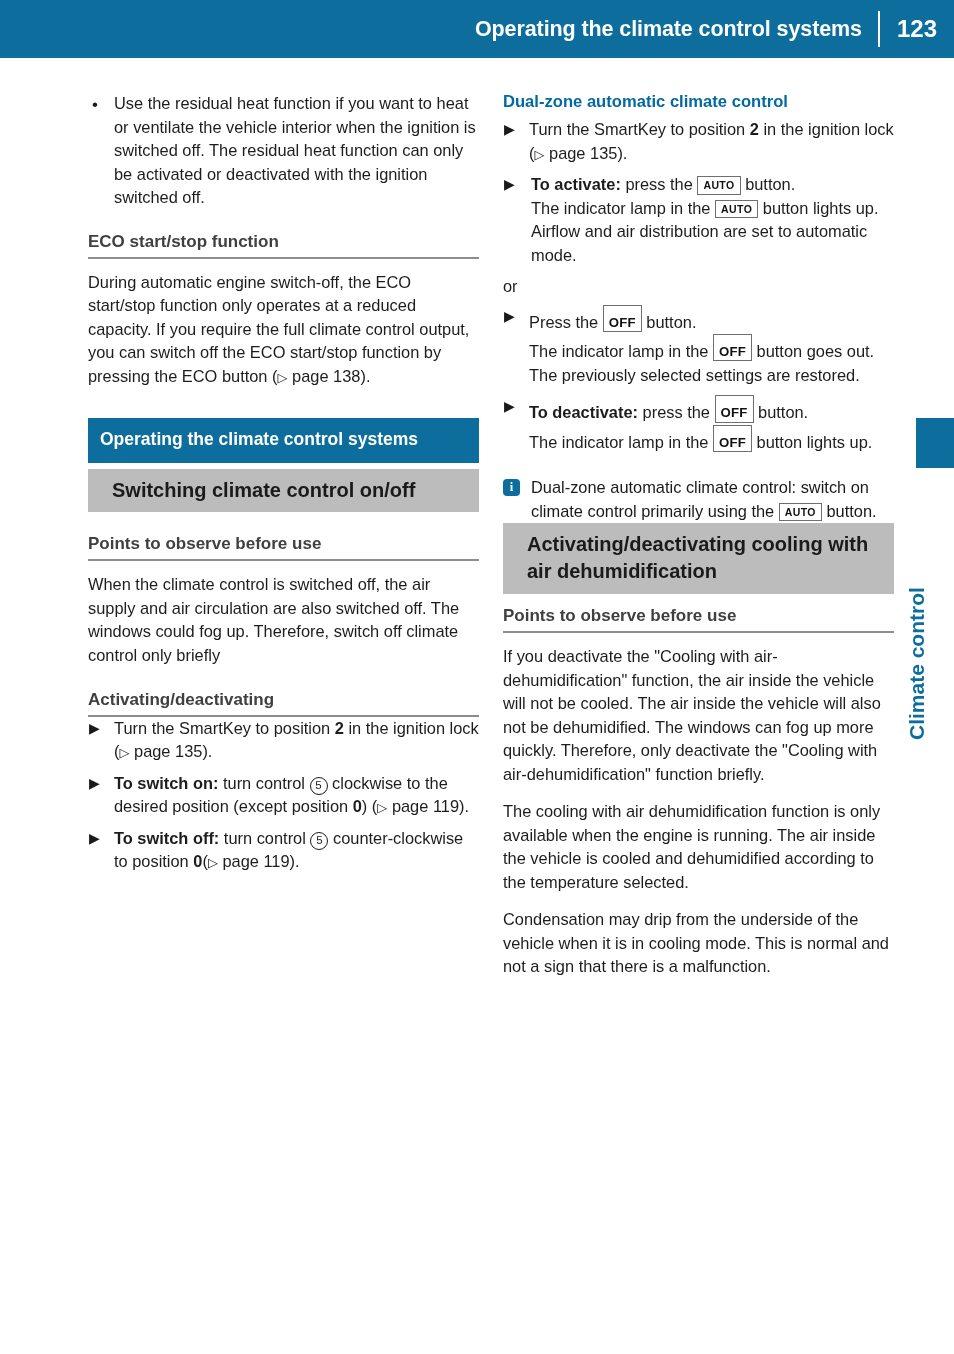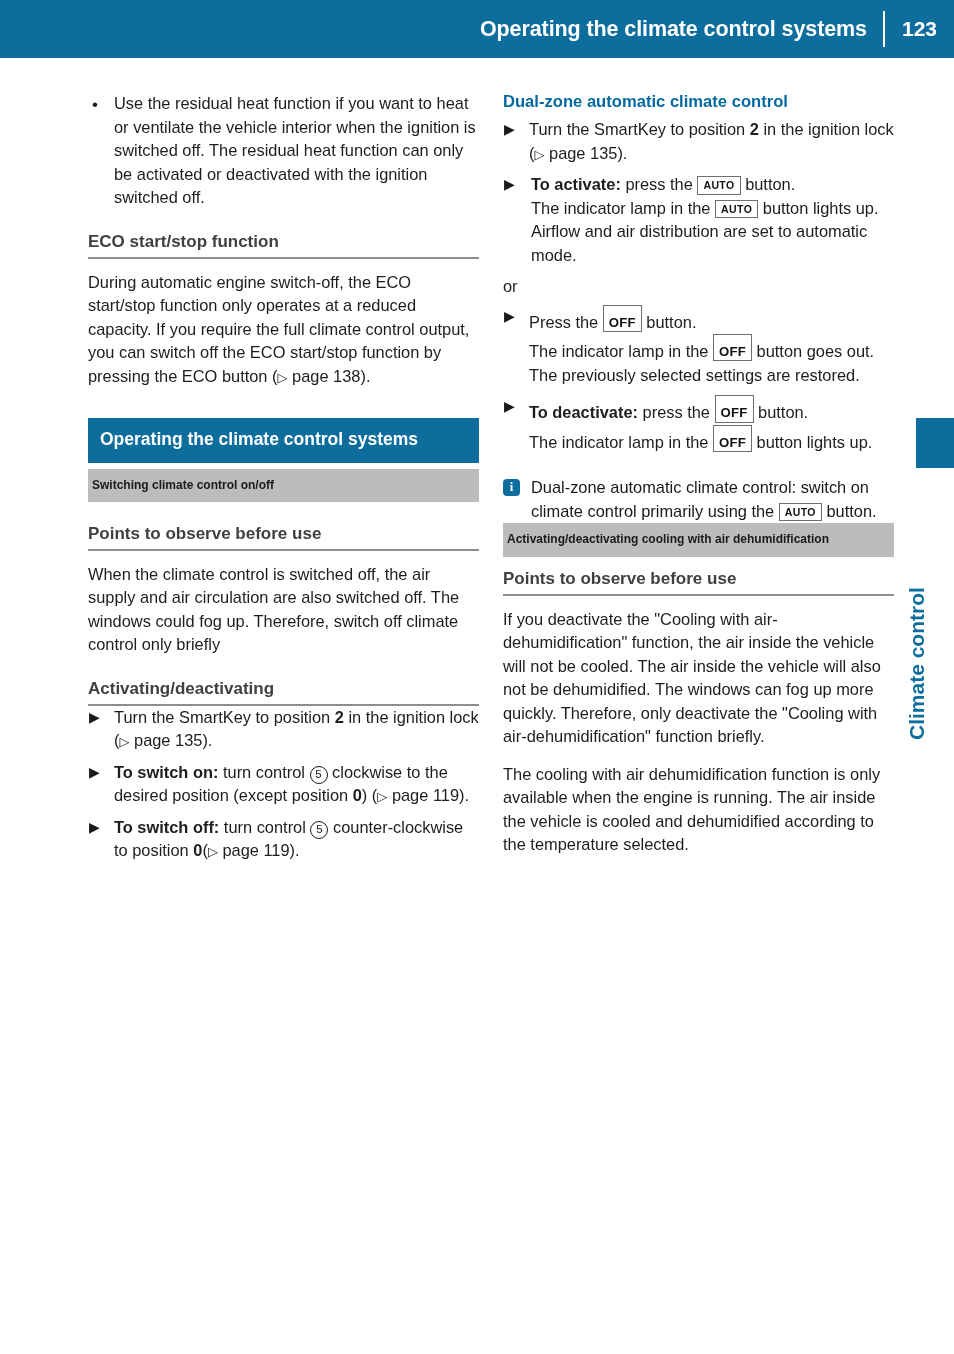--- a/index.html
+++ b/index.html
@@ -40,21 +40,21 @@
     padding-right: 16px;
   }
   .header-divider {
     width: 2px;
     height: 36px;
     background: #ffffff;
     flex: 0 0 auto;
   }
   .header-page {
     color: #ffffff;
-    font-size: 21px;
+    font-size: 24px;
     font-weight: bold;
     padding-left: 17px;
     padding-right: 17px;
     white-space: nowrap;
   }
 
   
   .thumb-marker {
     position: absolute;
     left: 916px;
@@ -122,24 +122,24 @@
     font-size: 17.5px;
     font-weight: bold;
     line-height: 1.33;
     padding: 10px 12px 11px 12px;
     margin: 30px 0 6px 0;
   }
 
   .h-gray {
     background: #bcbcbc;
     color: #1a1a1a;
-    font-size: 12px;
+    font-size: 20px;
     font-weight: bold;
     line-height: 1.34;
-    padding: 8px 12px 9px 4px;
+    padding: 8px 12px 9px 24px;
     margin: 0 0 12px 0;
   }
   .h-gray.spaced { }
 
   
   .step {
     position: relative;
     padding-left: 26px;
     font-size: 16.4px;
     line-height: 1.435;
@@ -329,16 +329,17 @@
     <span class="note-icon">i</span>
     <span>Dual-zone automatic climate control: switch on climate control primarily using the </span><span class="btn-icon">AUTO</span><span> button.</span>
   </div>
 
   <div class="h-gray spaced">Activating/deactivating cooling with air dehumidification</div>
 
   <div class="h-rule" style="margin-top:12px;">Points to observe before use</div>
 
   <p class="para">If you deactivate the "Cooling with air-dehumidification" function, the air inside the vehicle will not be cooled. The air inside the vehicle will also not be dehumidified. The windows can fog up more quickly. Therefore, only deactivate the "Cooling with air-dehumidification" function briefly.</p>
   <p class="para">The cooling with air dehumidification function is only available when the engine is running. The air inside the vehicle is cooled and dehumidified according to the temperature selected.</p>
+  <p class="para">Condensation may drip from the underside of the vehicle when it is in cooling mode. This is normal and not a sign that there is a malfunction.</p>
 
 </div>
 
 <div class="watermark">Nur für internen Gebrauch / For internal use only</div>
 
 </body></html>

